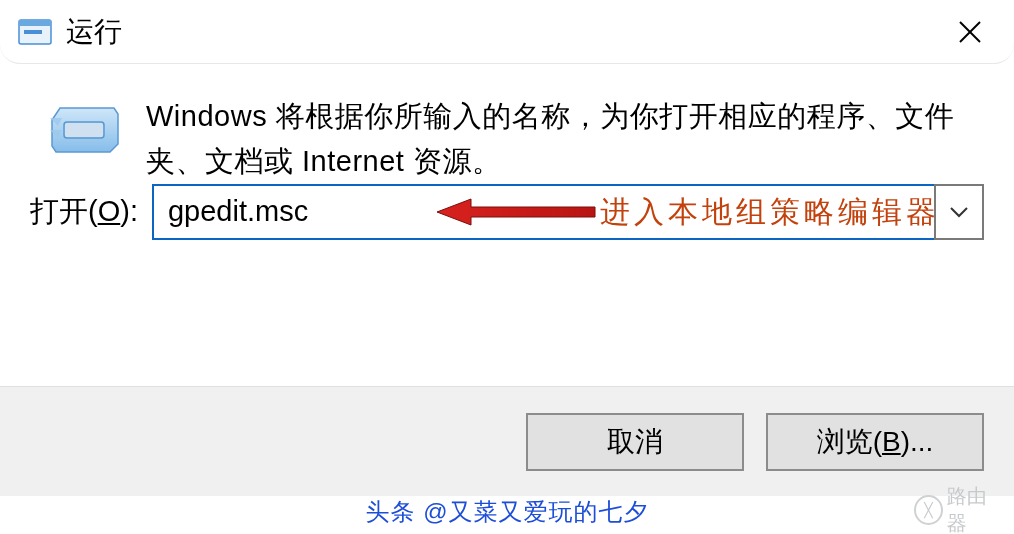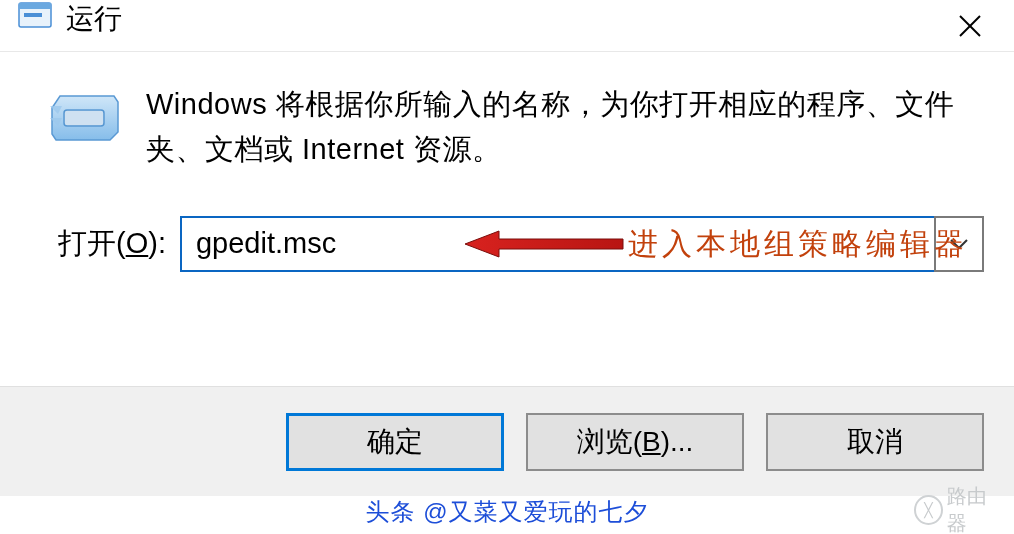--- a/index.html
+++ b/index.html
@@ -5,25 +5,27 @@
     * { margin: 0; padding: 0; box-sizing: border-box; }
     body {
       width: 1014px;
       height: 534px;
       font-family: "Microsoft YaHei", "Segoe UI", Tahoma, sans-serif;
       background: #fff;
       position: relative;
       overflow: hidden;
     }
     .titlebar {
-      height: 52px;
-      display: flex;
+      height: 64px;
+      display: flex;
+      align-items: center;
       padding: 0 18px;
       border-bottom: 1px solid #e8e8e8;
       position: relative;
+      border-radius: 20px;
     }
     .titlebar-icon {
       width: 34px;
       height: 30px;
       margin-right: 14px;
       display: flex;
       align-items: center;
       justify-content: center;
     }
     .window-title {
@@ -44,21 +46,20 @@
       cursor: pointer;
     }
     .close-btn svg { width: 26px; height: 26px; }
     .body-area {
       padding: 30px 30px 20px 30px;
     }
     .description-row {
       display: flex;
       align-items: flex-start;
       gap: 26px;
-      margin-bottom: 44px;
       padding-left: 20px;
     }
     .run-icon {
       width: 70px;
       height: 56px;
       flex-shrink: 0;
       margin-top: 6px;
     }
     .description-text {
       font-size: 29px;
@@ -71,21 +72,20 @@
       align-items: center;
       gap: 14px;
       padding-left: 0;
       position: relative;
     }
     .open-label {
       font-size: 29px;
       color: #000;
       flex-shrink: 0;
       white-space: nowrap;
-      margin-left: 28px;
     }
     .open-label u { text-decoration: underline; }
     .combo-wrap {
       position: relative;
       flex: 1;
       display: flex;
       align-items: stretch;
       border-radius: 17px;
     }
     .open-input {
@@ -247,24 +247,23 @@
           </linearGradient>
         </defs>
         <polygon points="0,15 34,2 34,10 158,10 158,20 34,20 34,28" fill="url(#arr)" stroke="#7a0e0c" stroke-width="1"></polygon>
       </svg>
       <div class="annotation-text">进入本地组策略编辑器</div>
     </div>
   </div>
 </div>
 
 <div class="button-bar">
-  <button class="dlg-btn default">确定</button>
+  <button class="dlg-btn">取消</button>
   <button class="dlg-btn">
     <span>浏览(</span><u>B</u><span>)...</span>
   </button>
-  <button class="dlg-btn">取消</button>
 </div>
 
 <div class="attribution">头条 @又菜又爱玩的七夕</div>
 <div class="watermark">
   <div class="watermark-circle">╳</div>
   <span>路由器</span>
 </div>
 
 </body></html>

